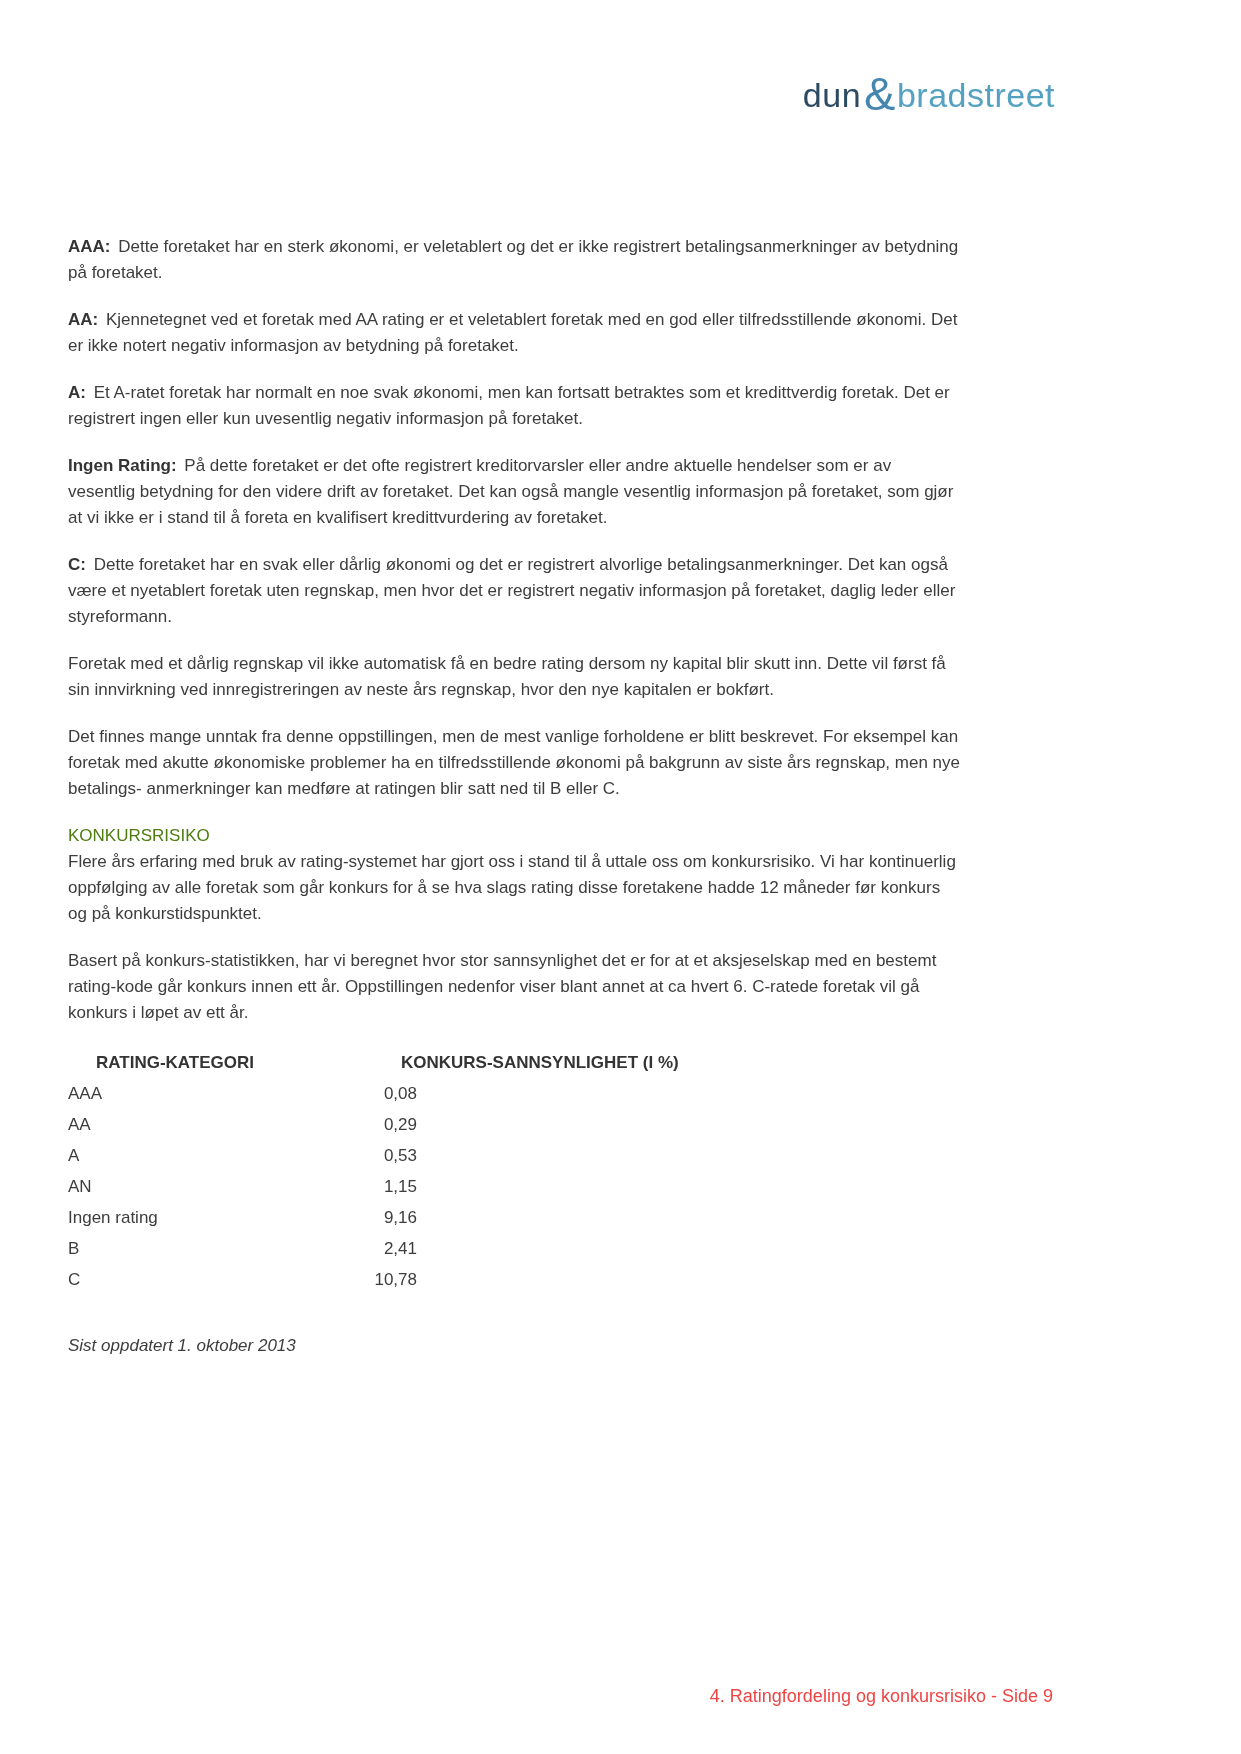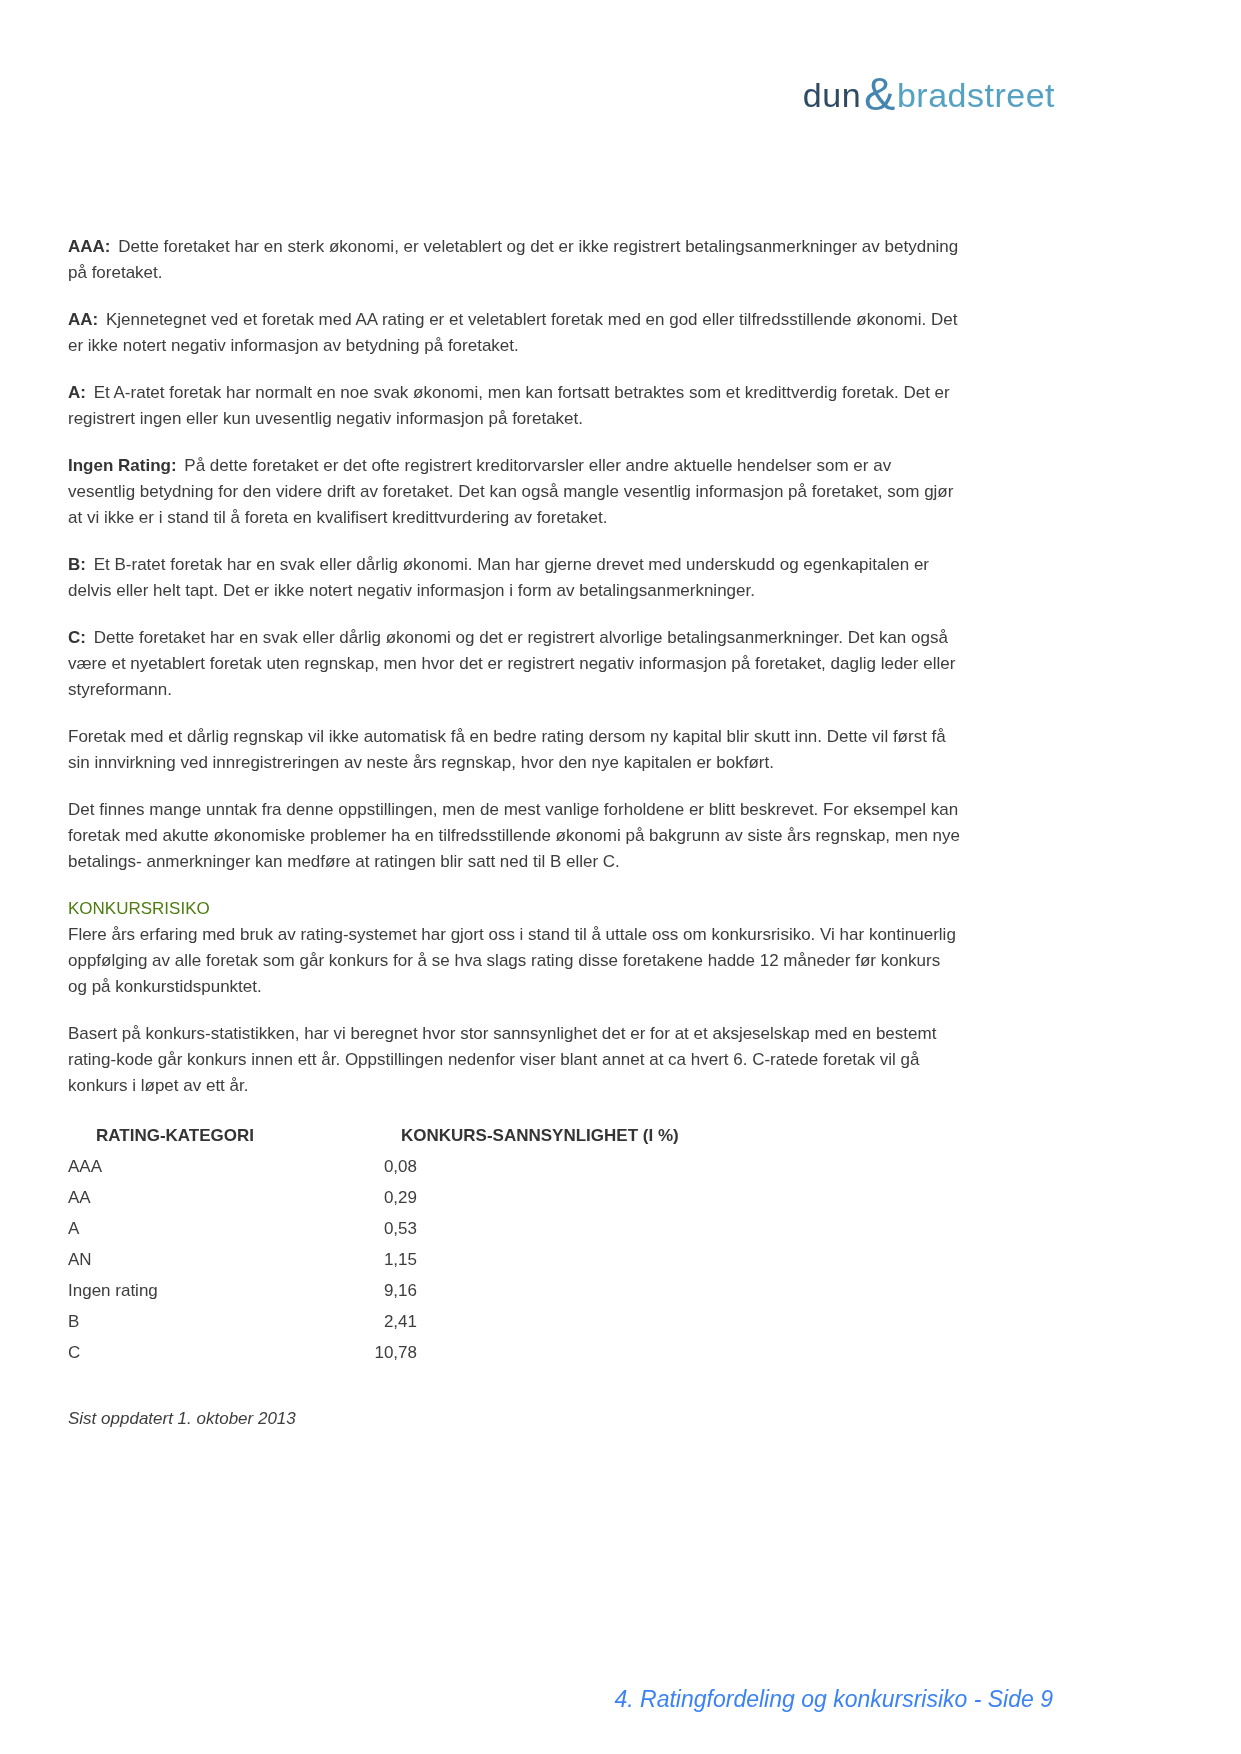--- a/index.html
+++ b/index.html
@@ -49,23 +49,22 @@
   .trow .col1 { width: 305px; }
   .trow .col2 { width: 44px; text-align: right; white-space: nowrap; }
   .trow.thead .col1 { font-weight: bold; color: #343434; margin-left: 28px; }
   .trow.thead .col2 { width: auto; text-align: left; font-weight: bold; color: #343434; }
   .updated-note { margin-top: 38px; font-style: italic; }
   
   .page-footer {
     position: absolute;
     top: 1686px;
     right: 188px;
-    font-size: 23px;
-    color: #3b82f6;
-    font-style: italic;
+    font-size: 18px;
+    color: #ef4444;
   }
 </style>
 </head>
 <body>
 
 <div class="page">
 
   <div class="logo">
     <span class="w1" style="color:#2d4a63;">dun</span><span class="amp" style="color:#4586b0;">&amp;</span><span class="w2" style="color:#55a1c1;">bradstreet</span>
   </div>
@@ -74,21 +73,20 @@
 
     <p class="para"><b class="lead">AAA:</b> <span>Dette foretaket har en sterk økonomi, er veletablert og det er ikke registrert betalingsanmerkninger av betydning på foretaket.</span></p>
 
     <p class="para"><b class="lead">AA:</b> <span>Kjennetegnet ved et foretak med AA rating er et veletablert foretak med en god eller tilfredsstillende økonomi. Det er ikke notert negativ informasjon av betydning på foretaket.</span></p>
 
     <p class="para"><b class="lead">A:</b> <span>Et A-ratet foretak har normalt en noe svak økonomi, men kan fortsatt betraktes som et kredittverdig foretak. Det er registrert ingen eller kun uvesentlig negativ informasjon på foretaket.</span></p>
 
 
     <p class="para"><b class="lead">Ingen Rating:</b> <span>På dette foretaket er det ofte registrert kreditorvarsler eller andre aktuelle hendelser som er av vesentlig betydning for den videre drift av foretaket. Det kan også mangle vesentlig informasjon på foretaket, som gjør at vi ikke er i stand til å foreta en kvalifisert kredittvurdering av foretaket.</span></p>
 
-    <p class="para"><b class="lead">B:</b> <span>Et B-ratet foretak har en svak eller dårlig økonomi. Man har gjerne drevet med underskudd og egenkapitalen er delvis eller helt tapt. Det er ikke notert negativ informasjon i form av betalingsanmerkninger.</span></p>
 
     <p class="para"><b class="lead">C:</b> <span>Dette foretaket har en svak eller dårlig økonomi og det er registrert alvorlige betalingsanmerkninger. Det kan også være et nyetablert foretak uten regnskap, men hvor det er registrert negativ informasjon på foretaket, daglig leder eller styreformann.</span></p>
 
     <p class="para"><span>Foretak med et dårlig regnskap vil ikke automatisk få en bedre rating dersom ny kapital blir skutt inn. Dette vil først få sin innvirkning ved innregistreringen av neste års regnskap, hvor den nye kapitalen er bokført.</span></p>
 
     <p class="para"><span>Det finnes mange unntak fra denne oppstillingen, men de mest vanlige forholdene er blitt beskrevet. For eksempel kan foretak med akutte økonomiske problemer ha en tilfredsstillende økonomi på bakgrunn av siste års regnskap, men nye betalings- anmerkninger kan medføre at ratingen blir satt ned til B eller C.</span></p>
 
     <div class="para">
       <div class="section-heading">KONKURSRISIKO</div>
       <div>Flere års erfaring med bruk av rating-systemet har gjort oss i stand til å uttale oss om konkursrisiko. Vi har kontinuerlig oppfølging av alle foretak som går konkurs for å se hva slags rating disse foretakene hadde 12 måneder før konkurs og på konkurstidspunktet.</div>

